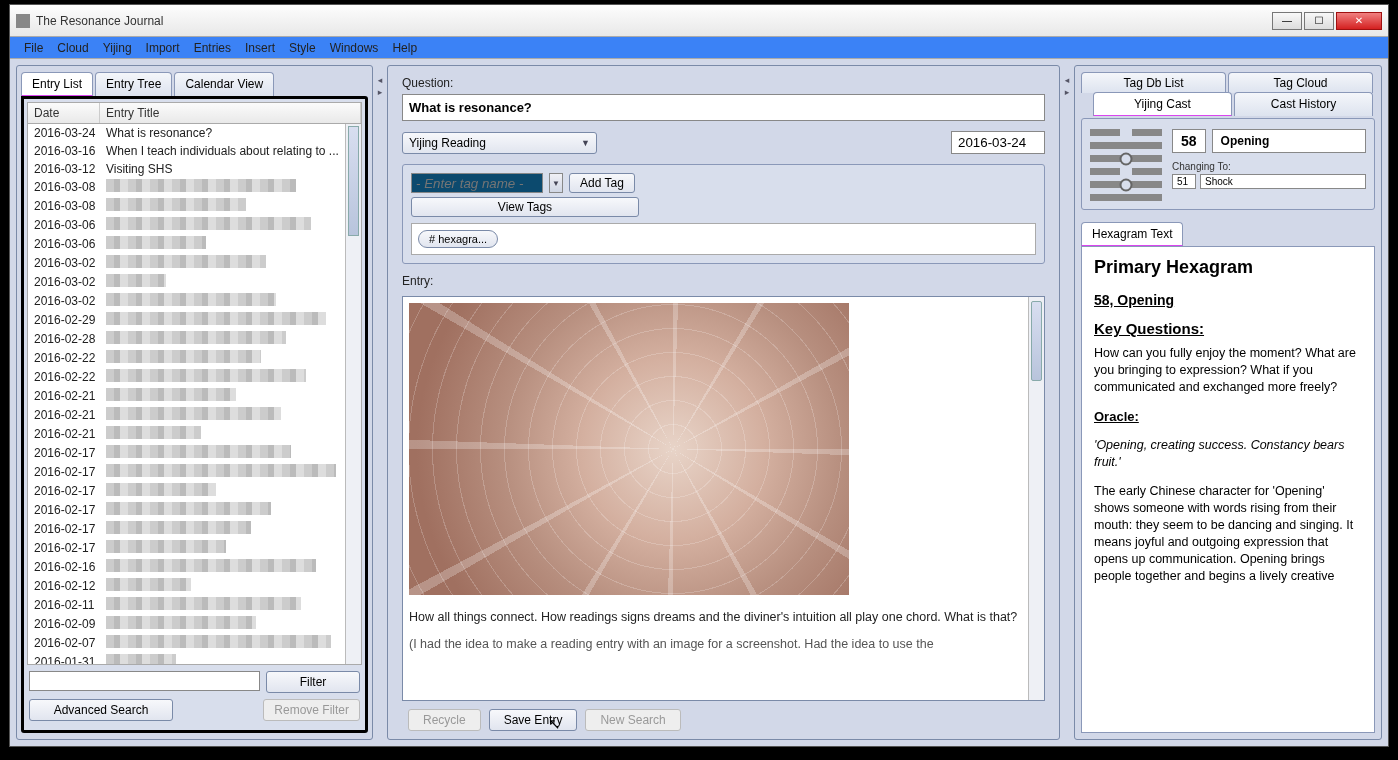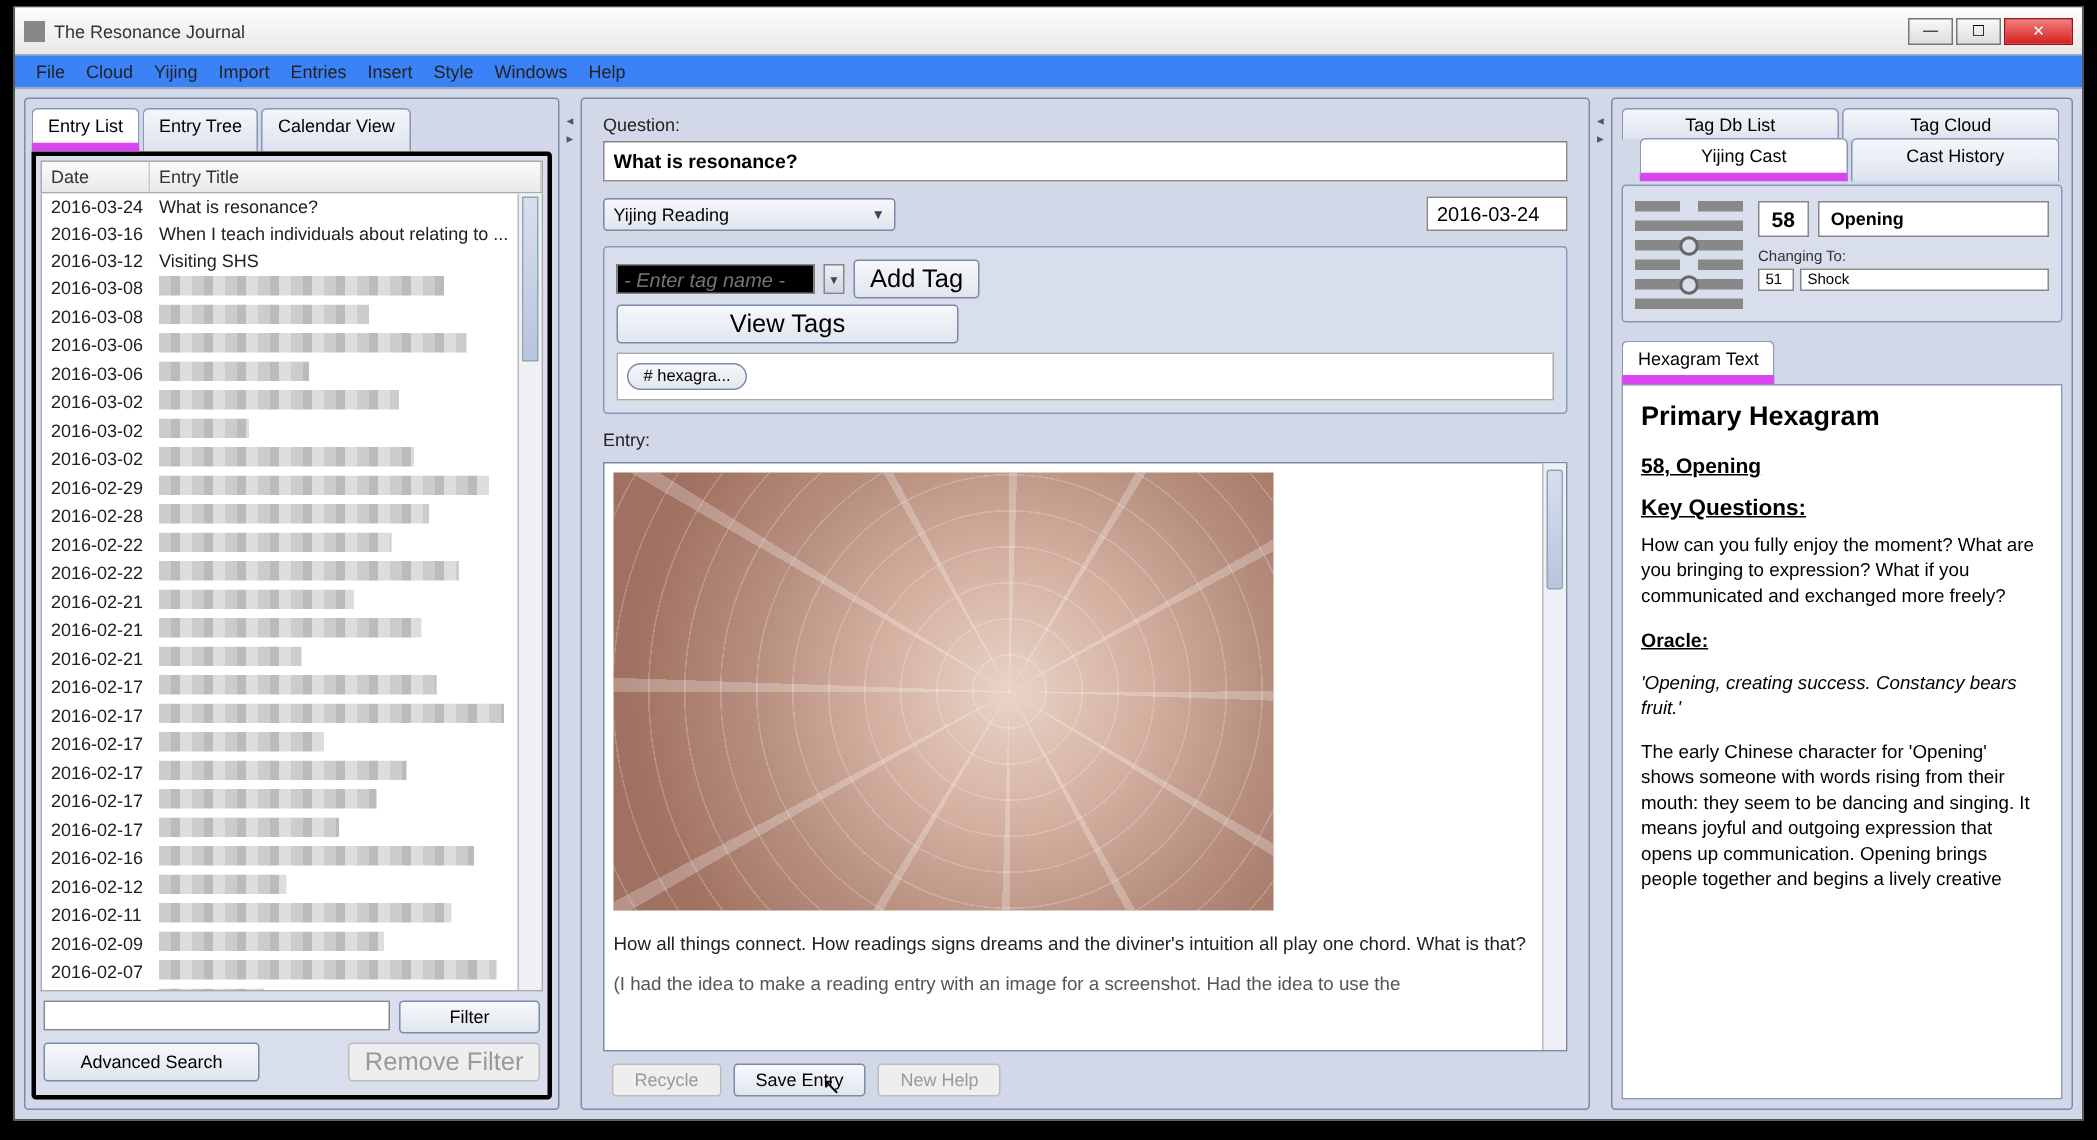--- a/index.html
+++ b/index.html
@@ -64,48 +64,48 @@
 .tab {
   padding: 4px 10px;
   border: 1px solid #8a98b8;
   border-bottom: none;
   border-radius: 4px 4px 0 0;
   background: linear-gradient(#f4f6fa,#dde3ef);
   margin-right: 2px;
   cursor: default;
   font-size:12px;
 }
-.tab.active { background: #fff; position: relative; z-index: 2; border-bottom:6px solid #d946ef;}
+.tab.active { background: #fff; position: relative; z-index: 2; border-bottom:1px solid #d946ef;}
 .tab-body { border: 3px solid #000000; background:#d8deec; border-radius:0 3px 3px 3px; flex:1; display:flex; flex-direction:column; padding:3px; min-height:0;}
 .table-head { display:flex; background: linear-gradient(#fbfbfb,#e9e9e9); border:1px solid #aaa; }
 .th { padding:3px 6px; border-right:1px solid #ccc; color:#333;}
 .th.date { width:72px;}
 .th.title { flex:1;}
 .entry-list { flex:1; overflow:hidden; background:#fff; border:1px solid #aaa; border-top:none; position:relative; }
 .entry-list .row { display:flex; padding:1px 6px; color:#202020; font-size:12px; line-height:16px;}
 .entry-list .row .d { width:72px;}
 .entry-list .row .t { flex:1; white-space:nowrap; overflow:hidden; text-overflow:ellipsis;}
 .pixelated { display:inline-block; height:13px; background:repeating-linear-gradient(90deg,#ccc 0 8px,#bbb 8px 14px,#ddd 14px 22px);}
 .scroll-track { position:absolute; right:0; top:0; bottom:0; width:16px; background:#eef0f5; border-left:1px solid #bbb;}
 .scroll-thumb { position:absolute; left:2px; right:2px; background:linear-gradient(#d8def0,#b8c4dc); border:1px solid #8aa;}
 .left-bottom { padding:6px 2px 0; }
 .filter-row { display:flex; gap:6px; margin-bottom:6px;}
 .text-input { flex:1; background:#fff; border:1px solid #888; padding:2px 4px; height:20px;}
 .btn { background:linear-gradient(#f7f8fb,#e1e5ef); border:1px solid #7a8aa8; border-radius:3px; padding:3px 14px; font-size:12px; cursor:default;}
-.btn.small { padding:2px 10px; font-size:17px;}
+.btn.small { padding:2px 10px; font-size:12px;}
 .btn.disabled { color:#999; border-color:#bbb; background:#eee;}
 .label { color:#222; margin-bottom:4px; display:block;}
 .field { width:100%; background:#fff; border:1px solid #888; padding:5px 6px; font-weight:bold; color:#000; font-size:13px;}
 .mid-row { display:flex; align-items:center; gap:8px; margin:10px 0;}
 .select { background:linear-gradient(#f7f8fb,#e1e5ef); border:1px solid #7a8aa8; border-radius:3px; padding:3px 6px; display:flex; align-items:center; width:195px; justify-content:space-between;}
 .select .arrow { font-size:9px; color:#445;}
 .date-field { background:#fff; border:1px solid #888; padding:3px 6px; width:94px; margin-left:auto;}
 .tag-box { border:1px solid #8a98b8; border-radius:3px; background:#d8deec; padding:8px; }
 .tag-row1 { display:flex; gap:6px; align-items:center; margin-bottom:4px;}
-.tag-input { width:132px; background:#000000; border:1px solid #888; color:#999; font-style:italic; padding:2px 4px; height:20px;}
+.tag-input { width:132px; background:#0c4a6e; border:1px solid #888; color:#999; font-style:italic; padding:2px 4px; height:20px;}
 .tag-drop { width:14px; height:20px; background:linear-gradient(#f0f0f5,#d0d6e4); border:1px solid #888; display:flex;align-items:center;justify-content:center;font-size:8px;color:#445;}
 .viewtags { width:228px; text-align:center;}
 .chip-area { background:#fff; border:1px solid #aaa; margin-top:6px; padding:6px; }
 .chip { display:inline-block; border:1px solid #7a8aa8; border-radius:9px; background:linear-gradient(#f7f8fb,#e1e5ef); padding:2px 10px; font-size:11px;}
 .entry-area { flex:1; border:1px solid #7a8aa8; background:#fff; margin-top:4px; display:flex; flex-direction:column; position:relative; min-height:0;}
 .entry-scroll { position:absolute; right:0; top:0; bottom:0; width:16px; background:#eef0f5; border-left:1px solid #bbb;}
 .entry-scroll .thumb { position:absolute; left:2px; right:2px; top:4px; height:80px; background:linear-gradient(#d8def0,#b8c4dc); border:1px solid #8aa; border-radius:2px;}
 .entry-inner { padding:6px 20px 6px 6px; overflow:hidden; }
 .spider-img { width:440px; height:292px; background: radial-gradient(circle at 60% 50%, #e8d4c8 0%, #d4b0a0 30%, #b89080 55%, #a07060 85%); position:relative; overflow:hidden;}
 .spider-img::before { content:""; position:absolute; inset:0;
@@ -357,21 +357,21 @@
           <div class="entry-text faded">(I had the idea to make a reading entry with an image for a screenshot. Had the idea to use the</div>
         </div>
         <div class="entry-scroll">
             <div class="thumb"></div>
           </div>
       </div>
 
       <div class="bottom-buttons" style="position:relative;">
         <button class="btn disabled">Recycle</button>
         <button class="btn">Save Entry</button>
-        <button class="btn disabled">New Help</button>
+        <button class="btn disabled">New Search</button>
         <span style="position:absolute;left:146px;top:14px;font-size:15px;">↖</span>
       </div>
     </div>
 
     <div class="splitter">
       <span class="tri">◂</span>
       <span class="tri">▸</span>
     </div>
 
     <div class="panel right-panel">

